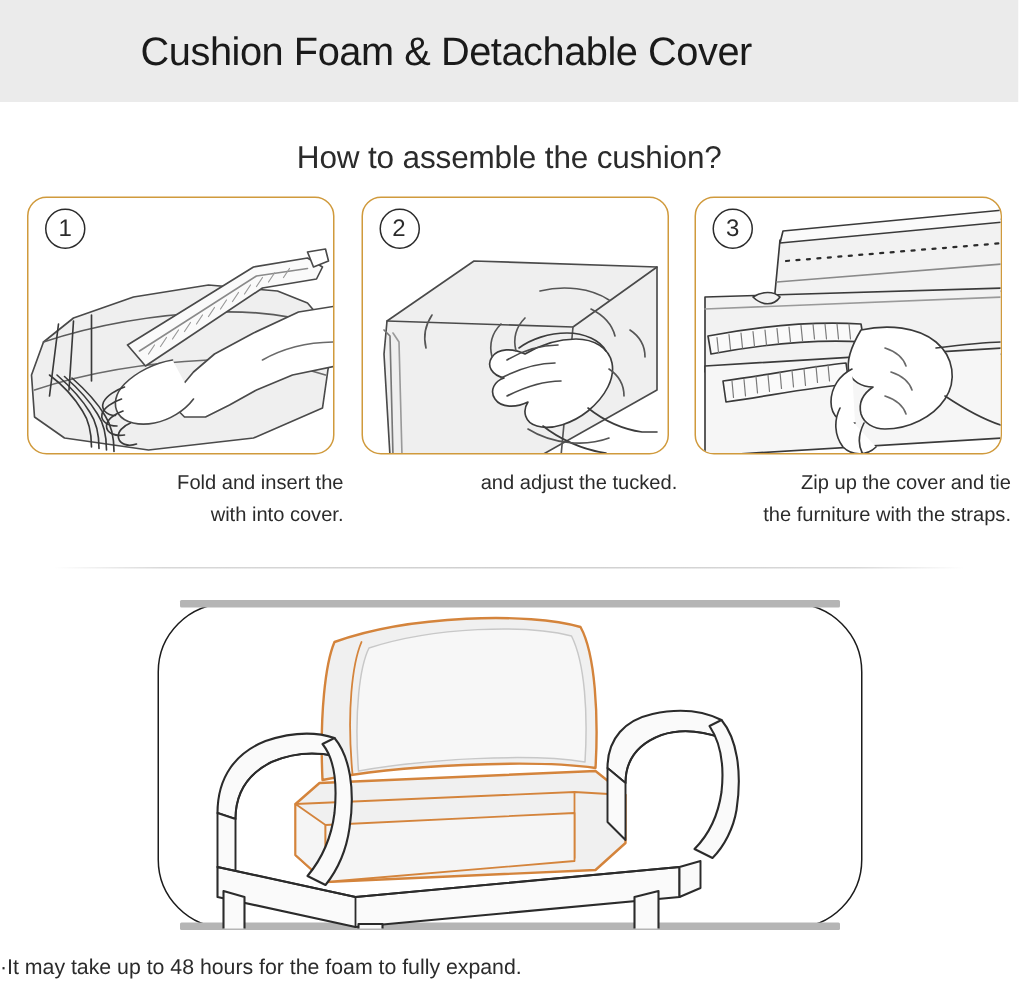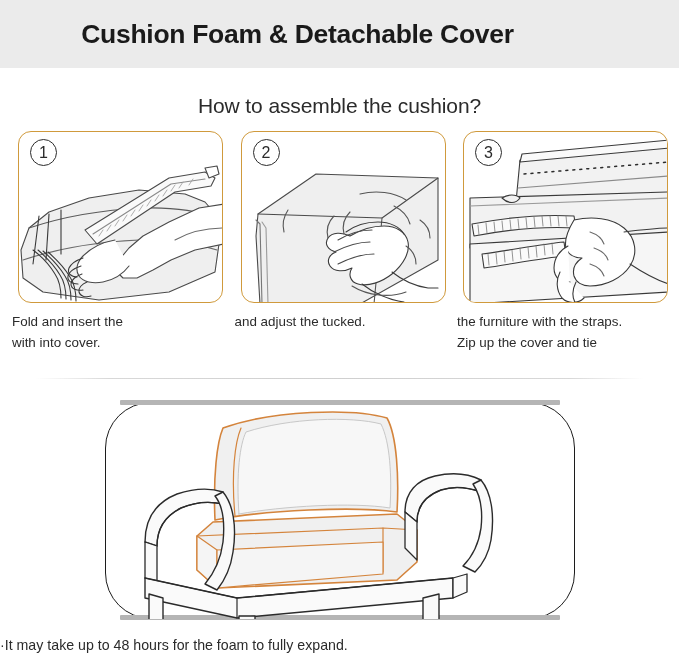--- a/index.html
+++ b/index.html
@@ -28,21 +28,21 @@
   .header-title {
     position: absolute;
     left: 0;
     top: 0;
     width: 595px;
     height: 68px;
     display: flex;
     align-items: center;
     justify-content: center;
     font-size: 26.5px;
-    font-weight: bold;
+    font-weight: normal;
     letter-spacing: -0.3px;
     color: #1a1a1a;
     white-space: nowrap;
   }
 
   
   .subtitle {
     position: absolute;
     left: 0;
     top: 84px;
@@ -99,21 +99,21 @@
     color: #2b2b2b;
     background: transparent;
     z-index: 5;
     box-sizing: border-box;
   }
   .step-caption {
     position: absolute;
     top: 180px;
     left: -6px;
     width: 217px;
-    text-align: left;
+    text-align: right;
     font-size: 13.4px;
     line-height: 21px;
     color: #2b2b2b;
   }
 
   
   .divider {
     position: absolute;
     left: 36px;
     top: 378px;
@@ -334,22 +334,22 @@
 
           <path d="M166 132 C178 140 192 148 205 152" stroke="#3a3a3a"></path>
           <path d="M160 100 C176 98 192 96 205 96" stroke="#3a3a3a"></path>
 
           <path d="M38 66 C44 62 52 62 56 66 C52 72 44 72 38 66 Z" fill="#f2f2f2" stroke="#3a3a3a"></path>
         </g>
       </svg>
       <div class="step-badge">3</div>
     </div>
     <div class="step-caption">
+      <div>Zip up the cover and tie</div>
       <div>the furniture with the straps.</div>
-      <div>Zip up the cover and tie</div>
     </div>
   </div>
 
 </div>
 
 <div class="divider"></div>
 
 <div class="chair-box"></div>
 <div class="chair-bar top"></div>
 <div class="chair-bar bottom"></div>

